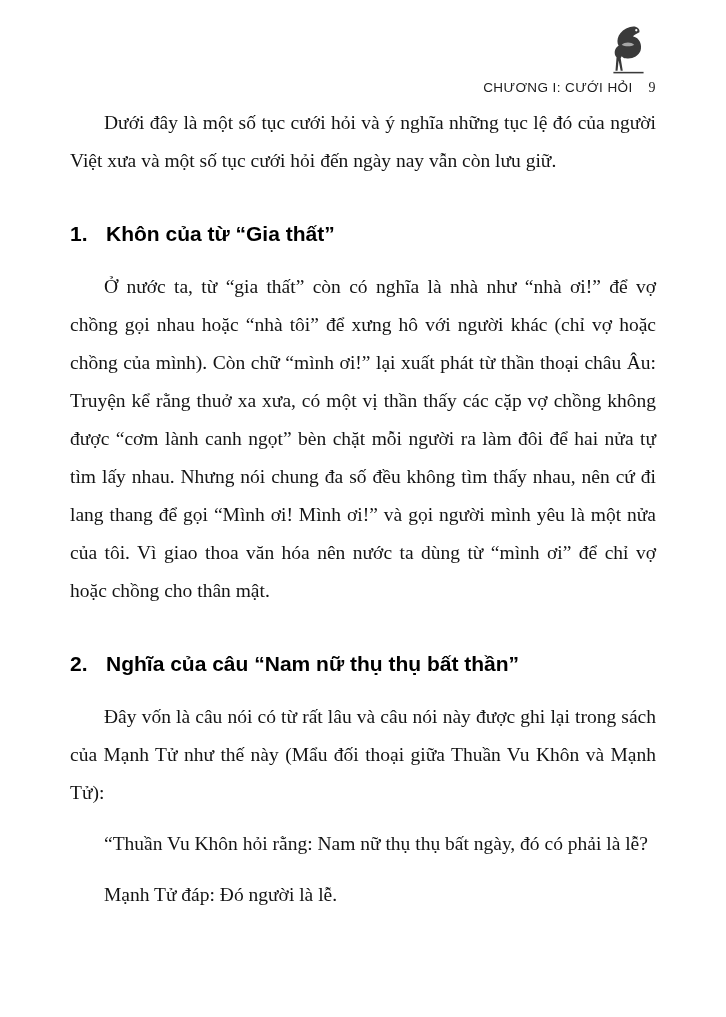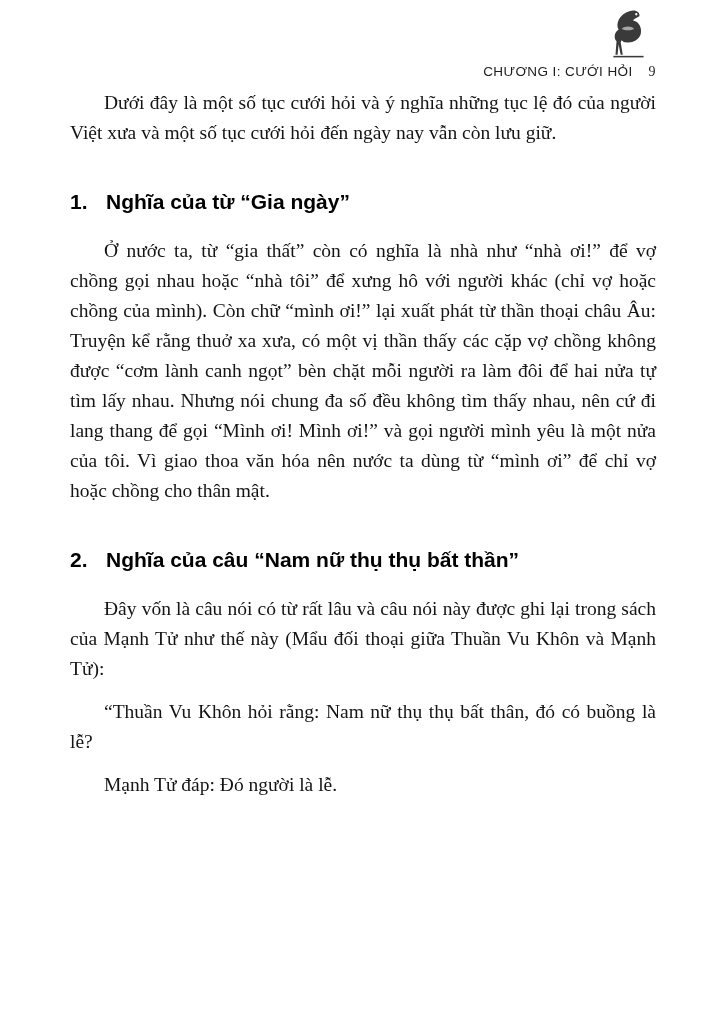--- a/index.html
+++ b/index.html
@@ -4,21 +4,21 @@
 <style>
   html, body {
     margin: 0;
     padding: 0;
     background: #ffffff;
   }
   .page {
     width: 726px;
     height: 1017px;
     box-sizing: border-box;
-    padding: 0 70px;
+    padding: 16px 70px;
     background: #ffffff;
     color: #141414;
     font-family: "Liberation Serif", serif;
     overflow: hidden;
     position: relative;
   }
   .page-header {
     padding-top: 8px;
     text-align: right;
     height: 88px;
@@ -39,21 +39,21 @@
     white-space: nowrap;
   }
   .page-number {
     display: inline-block;
     margin-left: 16px;
     font-family: "Liberation Serif", serif;
     font-size: 14px;
   }
   .body-para {
     font-size: 19.5px;
-    line-height: 30px;
+    line-height: 38px;
     text-align: justify;
     text-indent: 34px;
     margin: 0 0 13px 0;
   }
   .section-heading {
     font-family: "Liberation Sans", sans-serif;
     font-weight: bold;
     font-size: 21px;
     color: #000;
     display: flex;
@@ -86,27 +86,27 @@
     </span>
     <div class="running-line">
       <span>CHƯƠNG I: CƯỚI HỎI</span><span class="page-number">9</span>
     </div>
   </header>
 
   <p class="body-para">Dưới đây là một số tục cưới hỏi và ý nghĩa những tục lệ đó của người Việt xưa và một số tục cưới hỏi đến ngày nay vẫn còn lưu giữ.</p>
 
   <h2 class="section-heading">
     <span class="sec-num">1.</span>
-    <span class="sec-title">Nghĩa của từ “Gia ngày”</span>
+    <span class="sec-title">Khôn của từ “Gia thất”</span>
   </h2>
 
   <p class="body-para">Ở nước ta, từ “gia thất” còn có nghĩa là nhà như “nhà ơi!” để vợ chồng gọi nhau hoặc “nhà tôi” để xưng hô với người khác (chỉ vợ hoặc chồng của mình). Còn chữ “mình ơi!” lại xuất phát từ thần thoại châu Âu: Truyện kể rằng thuở xa xưa, có một vị thần thấy các cặp vợ chồng không được “cơm lành canh ngọt” bèn chặt mỗi người ra làm đôi để hai nửa tự tìm lấy nhau. Nhưng nói chung đa số đều không tìm thấy nhau, nên cứ đi lang thang để gọi “Mình ơi! Mình ơi!” và gọi người mình yêu là một nửa của tôi. Vì giao thoa văn hóa nên nước ta dùng từ “mình ơi” để chỉ vợ hoặc chồng cho thân mật.</p>
 
   <h2 class="section-heading">
     <span class="sec-num">2.</span>
     <span class="sec-title">Nghĩa của câu “Nam nữ thụ thụ bất thần”</span>
   </h2>
 
   <p class="body-para">Đây vốn là câu nói có từ rất lâu và câu nói này được ghi lại trong sách của Mạnh Tử như thế này (Mẩu đối thoại giữa Thuần Vu Khôn và Mạnh Tử):</p>
-  <p class="body-para">“Thuần Vu Khôn hỏi rằng: Nam nữ thụ thụ bất thân, đó có buồng là lễ?</p>
+  <p class="body-para">“Thuần Vu Khôn hỏi rằng: Nam nữ thụ thụ bất ngày, đó có phải là lễ?</p>
   <p class="body-para">Mạnh Tử đáp: Đó người là lễ.</p>
 
 </div>
 
 </body></html>

